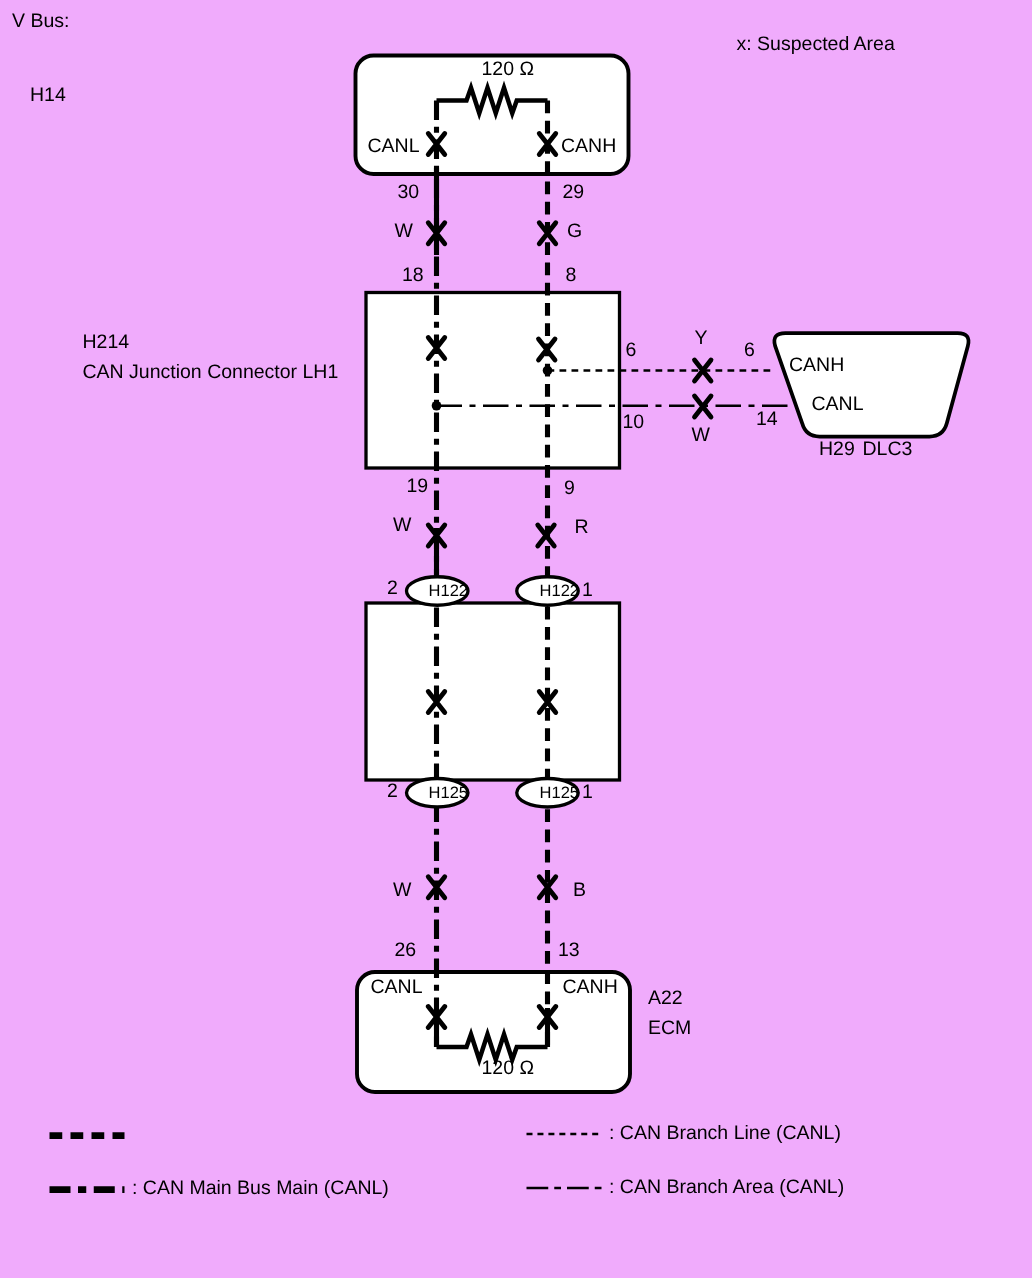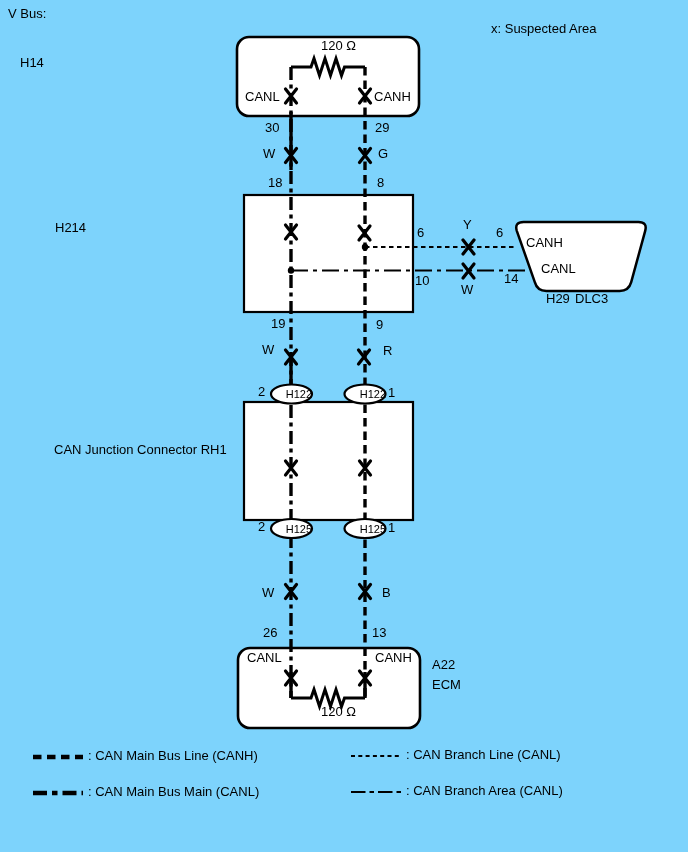--- a/index.html
+++ b/index.html
@@ -1,16 +1,16 @@
 <!DOCTYPE html>
 <html><head>
 <meta charset="utf-8">
 <style>
   html,body{margin:0;padding:0;background:#fff;}
-  #app{position:relative;width:688px;height:852px;background:#7dd3fc;overflow:hidden;
+  #app{position:relative;width:688px;height:852px;background:#f0abfc;overflow:hidden;
        font-family:"Liberation Sans",sans-serif;color:#000;}
   #diagram-svg{position:absolute;left:0;top:0;}
   .lbl{position:absolute;font-size:13px;line-height:14px;white-space:nowrap;color:#000;}
   .lbl.c{text-align:right;}
   .lbl.sm{font-size:11px;line-height:12px;}
   .box{fill:#fff;stroke:#000;}
 </style>
 </head>
 <body>
 
@@ -83,20 +83,21 @@
   <div class="lbl" style="left:374px;top:90px">CANH</div>
   <div class="lbl" style="left:265px;top:121px">30</div>
   <div class="lbl" style="left:375px;top:121px">29</div>
 
   <div class="lbl" style="left:263px;top:147px">W</div>
   <div class="lbl" style="left:378px;top:147px">G</div>
   <div class="lbl" style="left:268px;top:176px">18</div>
   <div class="lbl" style="left:377px;top:176px">8</div>
 
   <div class="lbl" style="left:55px;top:221px">H214</div>
+  <div class="lbl" style="left:55px;top:241px">CAN Junction Connector LH1</div>
   <div class="lbl" style="left:417px;top:226px">6</div>
   <div class="lbl" style="left:463px;top:218px">Y</div>
   <div class="lbl" style="left:496px;top:226px">6</div>
   <div class="lbl" style="left:415px;top:274px">10</div>
   <div class="lbl" style="left:461px;top:283px">W</div>
   <div class="lbl" style="left:504px;top:272px">14</div>
 
   <div class="lbl" style="left:526px;top:236px">CANH</div>
   <div class="lbl" style="left:541px;top:262px">CANL</div>
   <div class="lbl" style="left:546px;top:292px">H29</div>
@@ -105,36 +106,34 @@
   <div class="lbl" style="left:271px;top:317px">19</div>
   <div class="lbl" style="left:376px;top:318px">9</div>
   <div class="lbl" style="left:262px;top:343px">W</div>
   <div class="lbl" style="left:383px;top:344px">R</div>
 
   <div class="lbl" style="left:258px;top:385px">2</div>
   <div class="lbl sm c" style="left:271px;top:388px;width:41px">H122</div>
   <div class="lbl sm c" style="left:345px;top:388px;width:41px">H122</div>
   <div class="lbl" style="left:388px;top:386px">1</div>
 
-  <div class="lbl" style="left:54px;top:443px">CAN Junction Connector RH1</div>
 
   <div class="lbl" style="left:258px;top:520px">2</div>
   <div class="lbl sm c" style="left:271px;top:522.5px;width:41px">H125</div>
   <div class="lbl sm c" style="left:345px;top:522.5px;width:41px">H125</div>
   <div class="lbl" style="left:388px;top:521px">1</div>
 
   <div class="lbl" style="left:262px;top:586px">W</div>
   <div class="lbl" style="left:382px;top:586px">B</div>
   <div class="lbl" style="left:263px;top:626px">26</div>
   <div class="lbl" style="left:372px;top:626px">13</div>
 
   <div class="lbl" style="left:247px;top:651px">CANL</div>
   <div class="lbl" style="left:375px;top:651px">CANH</div>
   <div class="lbl" style="left:432px;top:658px">A22</div>
   <div class="lbl" style="left:432px;top:678px">ECM</div>
   <div class="lbl c" style="left:300px;top:705px;width:56px">120 Ω</div>
 
-  <div class="lbl" style="left:88px;top:749px">: CAN Main Bus Line (CANH)</div>
   <div class="lbl" style="left:88px;top:785px">: CAN Main Bus Main (CANL)</div>
   <div class="lbl" style="left:406px;top:748px">: CAN Branch Line (CANL)</div>
   <div class="lbl" style="left:406px;top:784px">: CAN Branch Area (CANL)</div>
 
 </div>
 
 </body></html>

